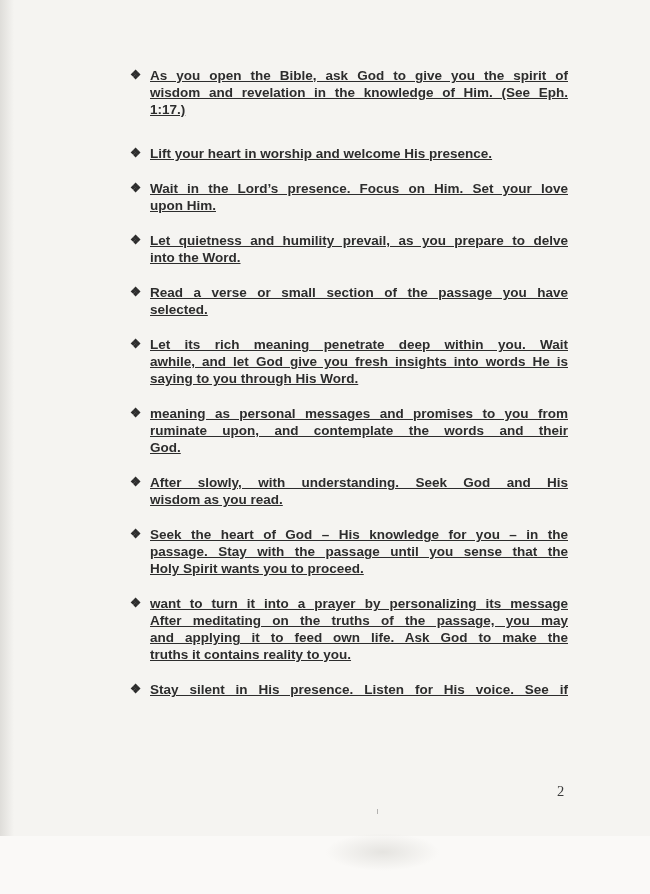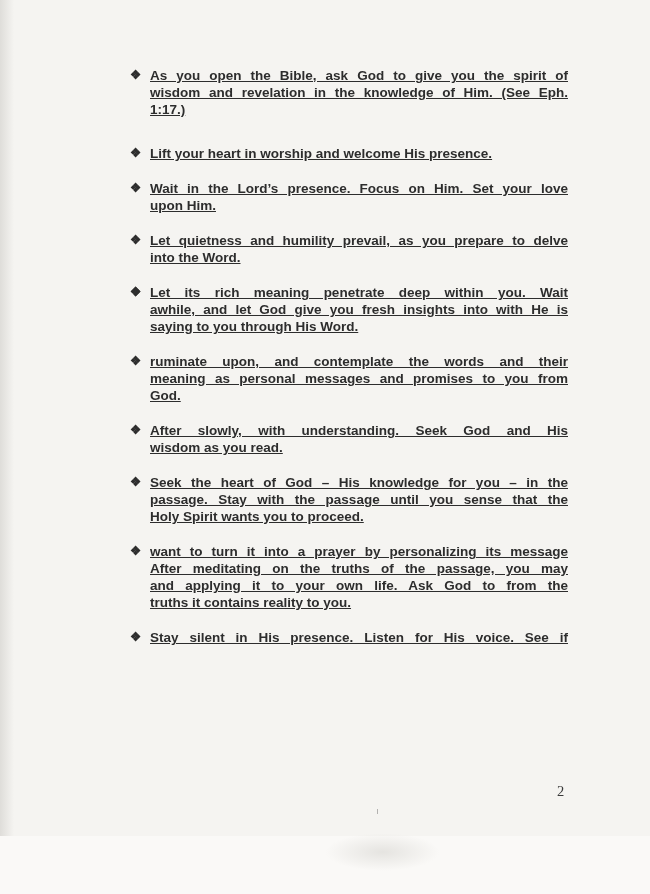--- a/index.html
+++ b/index.html
@@ -110,49 +110,51 @@
           <div class="line">Wait in the Lord’s presence. Focus on Him. Set your love</div>
           <div class="line last">upon Him.</div>
         </li>
         <li>
           <span class="bullet">❖</span>
           <div class="line">Let quietness and humility prevail, as you prepare to delve</div>
           <div class="line last">into the Word.</div>
         </li>
         <li>
           <span class="bullet">❖</span>
+          <div class="line">Read a verse or small section of the passage you have</div>
+          <div class="line last">selected.</div>
         </li>
         <li>
           <span class="bullet">❖</span>
           <div class="line">Let its rich meaning penetrate deep within you. Wait</div>
-          <div class="line">awhile, and let God give you fresh insights into with He is</div>
+          <div class="line">awhile, and let God give you fresh insights into words He is</div>
           <div class="line last">saying to you through His Word.</div>
         </li>
         <li>
           <span class="bullet">❖</span>
+          <div class="line">meaning as personal messages and promises to you from</div>
           <div class="line">ruminate upon, and contemplate the words and their</div>
-          <div class="line">meaning as personal messages and promises to you from</div>
           <div class="line last">God.</div>
         </li>
         <li>
           <span class="bullet">❖</span>
           <div class="line">After slowly, with understanding. Seek God and His</div>
           <div class="line last">wisdom as you read.</div>
         </li>
         <li>
           <span class="bullet">❖</span>
           <div class="line">Seek the heart of God – His knowledge for you – in the</div>
           <div class="line">passage. Stay with the passage until you sense that the</div>
           <div class="line last">Holy Spirit wants you to proceed.</div>
         </li>
         <li>
           <span class="bullet">❖</span>
           <div class="line">want to turn it into a prayer by personalizing its message</div>
           <div class="line">After meditating on the truths of the passage, you may</div>
-          <div class="line">and applying it to your own life. Ask God to from the</div>
+          <div class="line">and applying it to feed own life. Ask God to make the</div>
           <div class="line last">truths it contains reality to you.</div>
         </li>
         <li>
           <span class="bullet">❖</span>
           <div class="line">Stay silent in His presence. Listen for His voice. See if</div>
         </li>
       </ul>
   </div>
 
   <div class="page-number">2</div>

